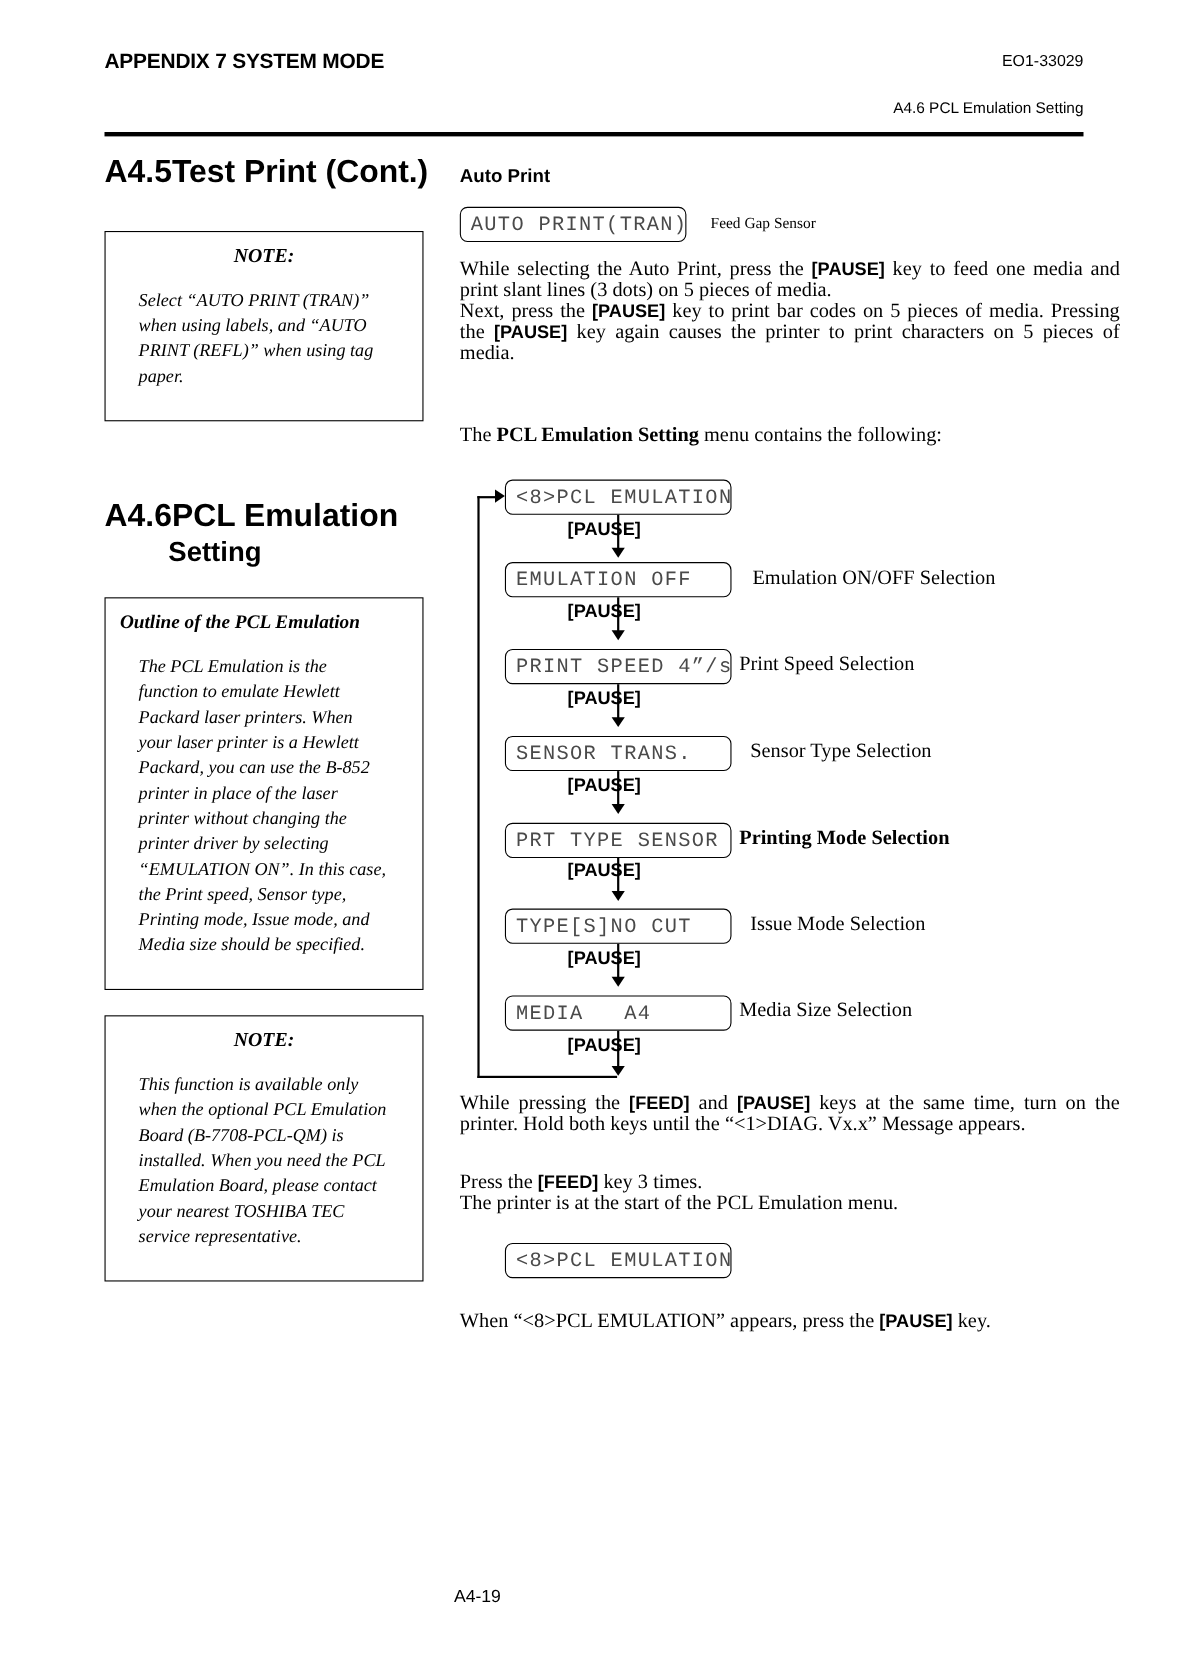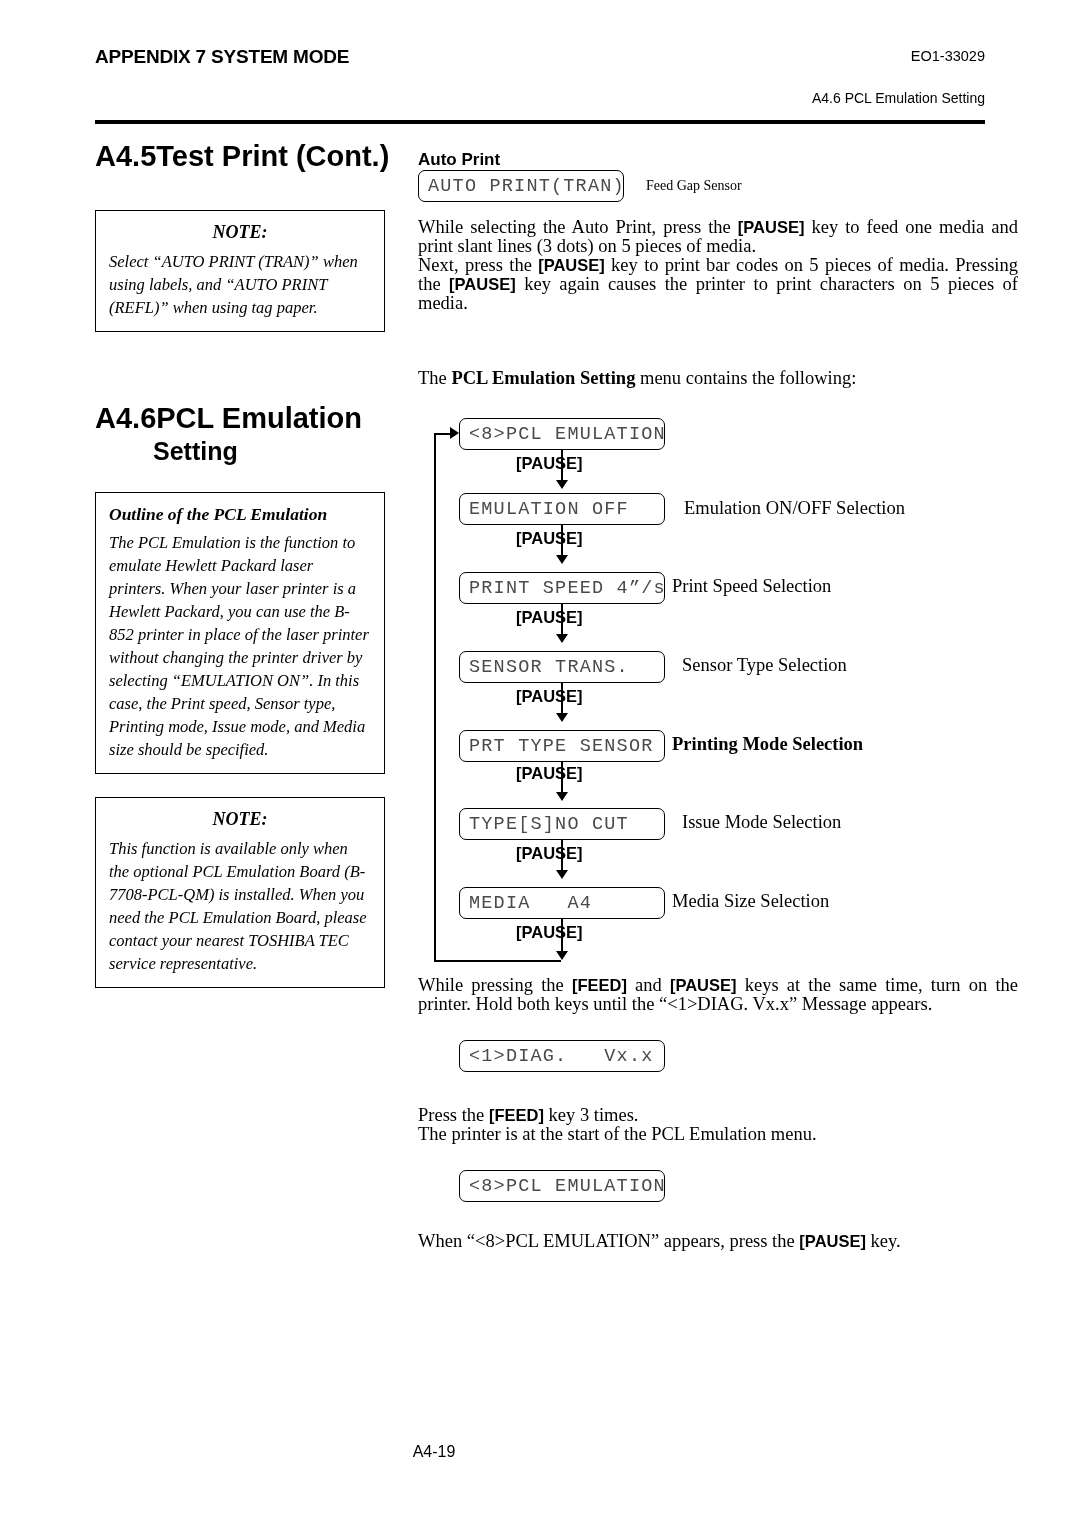--- a/index.html
+++ b/index.html
@@ -100,21 +100,21 @@
     margin-bottom: 6px;
   }
   .boxnote .outline-head {
     font-weight: bold;
     font-style: italic;
     font-size: 17.5px;
     margin-bottom: 5px;
     white-space: nowrap;
   }
   .boxnote p {
-    margin: 0;
+    margin: 17px;
   }
 
   
   .right-col {
     position: absolute;
     left: 418px;
     top: 150px;
     width: 600px;
   }
   .sub-head {
@@ -272,21 +272,21 @@
   <div class="boxnote" style="margin-top:23px;">
     <div class="note-head">NOTE:</div>
     <p>This function is available only when the optional PCL Emulation Board (B-7708-PCL-QM) is installed. When you need the PCL Emulation Board, please contact your nearest TOSHIBA TEC service representative.</p>
   </div>
 </div>
 
 <div class="right-col">
 
   <div class="sub-head">Auto Print</div>
 
-  <div style="">
+  <div style="margin-top:18px;">
     <div class="ap-row">
       <div class="lcd">AUTO PRINT(TRAN)</div>
       <div class="ap-label">Feed Gap Sensor</div>
     </div>
   </div>
 
   <div class="body-text" style="margin-top:16px;">
     <span>While selecting the Auto Print, press the </span><span class="key">[PAUSE]</span><span> key to feed one media and print slant lines (3 dots) on 5 pieces of media.</span>
   </div>
   <div class="body-text">
@@ -343,21 +343,20 @@
     <div class="flabel" style="left:254px; top:483px;text-align:right;">Media Size Selection</div>
     <div class="vline" style="top:511px; height:33px;"></div>
     <div class="pause-tag" style="top:515px;">[PAUSE]</div>
     <div class="arrowdown" style="top:543px;"></div>
   </div>
 
   <div class="body-text" style="margin-top:8px;">
     <span>While pressing the </span><span class="key">[FEED]</span><span> and </span><span class="key">[PAUSE]</span><span> keys at the same time, turn on the printer.  Hold both keys until the “&lt;1&gt;DIAG. Vx.x” Message appears.</span>
   </div>
 
-  <div class="lcd" style="margin-top:26px; margin-left:41px;">&lt;1&gt;DIAG.   Vx.x</div>
 
   <div class="body-text nojust" style="margin-top:34px;">
     <span>Press the </span><span class="key">[FEED]</span><span> key 3 times.</span>
   </div>
   <div class="body-text nojust">The printer is at the start of the PCL Emulation menu.</div>
 
   <div class="lcd" style="margin-top:26px; margin-left:41px;">&lt;8&gt;PCL EMULATION</div>
 
   <div class="body-text nojust" style="margin-top:30px;">
     <span>When “&lt;8&gt;PCL EMULATION” appears, press the </span><span class="key">[PAUSE]</span><span> key.</span>

